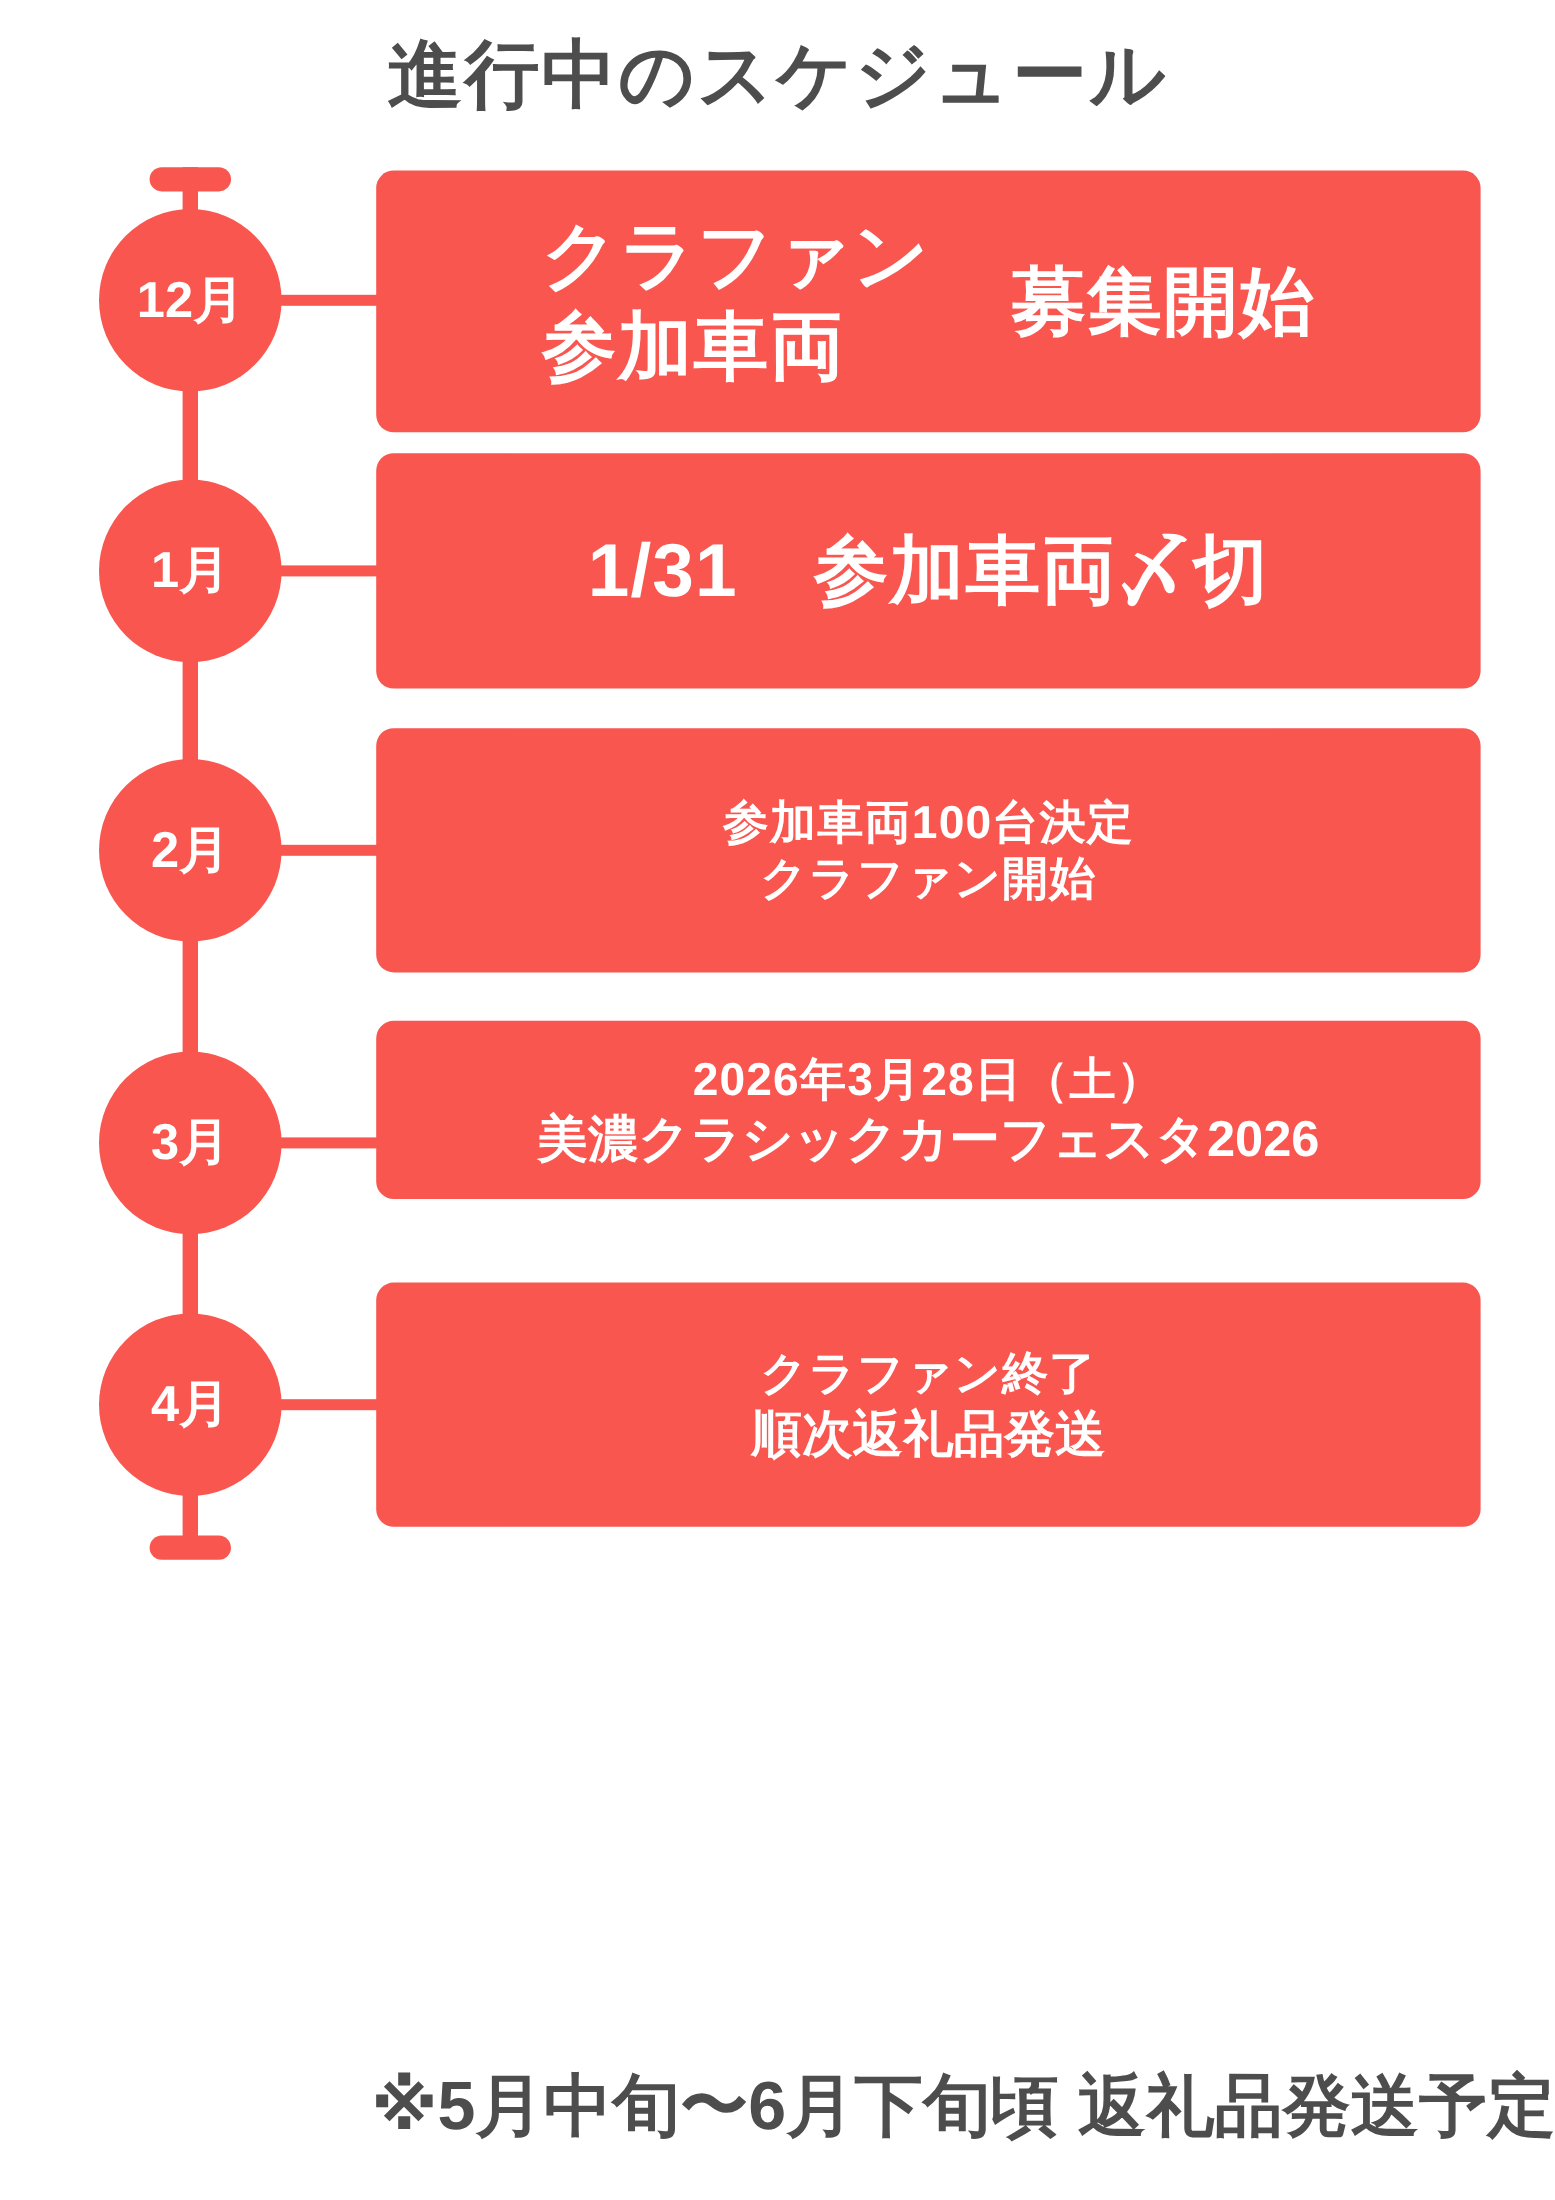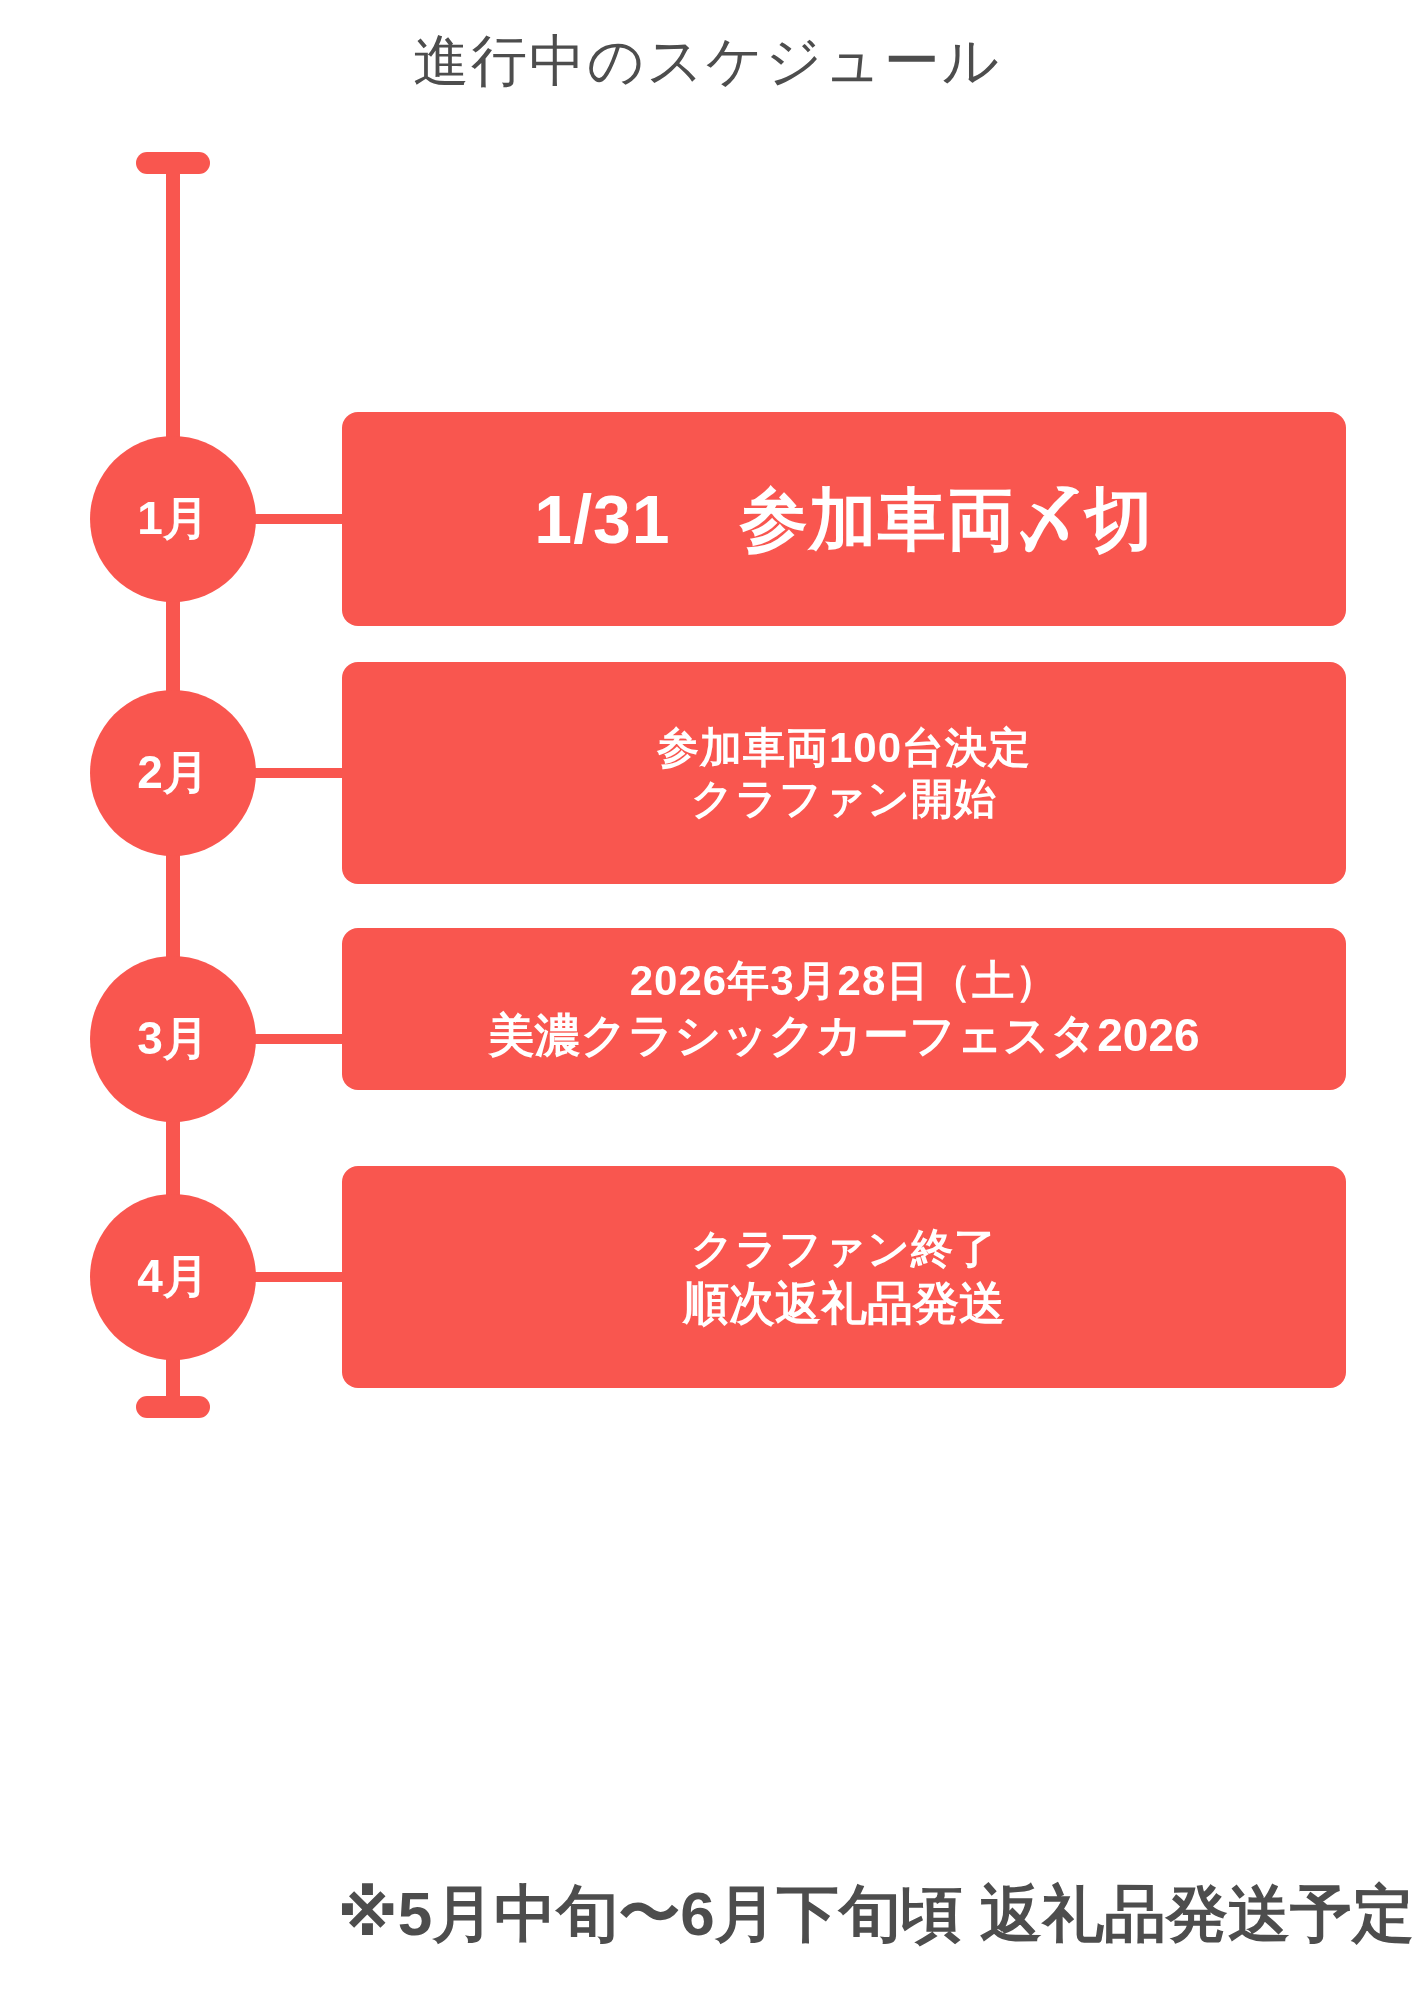--- a/index.html
+++ b/index.html
@@ -19,22 +19,22 @@
     background: #ffffff;
   }
 
   
   .title {
     position: absolute;
     top: 28px;
     left: 0;
     width: 1414px;
     text-align: center;
-    font-size: 56px;
-    font-weight: normal;
+    font-size: 68px;
+    font-weight: bold;
     color: #4d4d4d;
     letter-spacing: 2px;
     line-height: 1.18;
     white-space: nowrap;
   }
 
   
   .rail {
     position: absolute;
     left: 166px;
@@ -145,20 +145,35 @@
 <body>
 
 <div class="page">
 
   <div class="title">進行中のスケジュール</div>
 
   <div class="rail"></div>
   <div class="rail-cap top"></div>
   <div class="rail-cap bottom"></div>
 
+  <div class="row" style="top:155px;height:238px;">
+    <div class="node" style="top:35px;">
+      <span>12月</span>
+    </div>
+    <div class="connector" style="top:113px;"></div>
+    <div class="card" style="top:0px;height:238px;">
+      <div class="split">
+        <div class="stack">
+          <span class="card-line lg">クラファン</span>
+          <span class="card-line lg">参加車両</span>
+        </div>
+        <span class="card-line lg">募集開始</span>
+      </div>
+    </div>
+  </div>
 
   <div class="row" style="top:412px;height:214px;">
     <div class="node" style="top:24px;align-items:center;">
       <span>1月</span>
     </div>
     <div class="connector" style="top:102px;"></div>
     <div class="card" style="top:0px;height:214px;">
       <span class="card-line lg">1/31　参加車両〆切</span>
     </div>
   </div>

